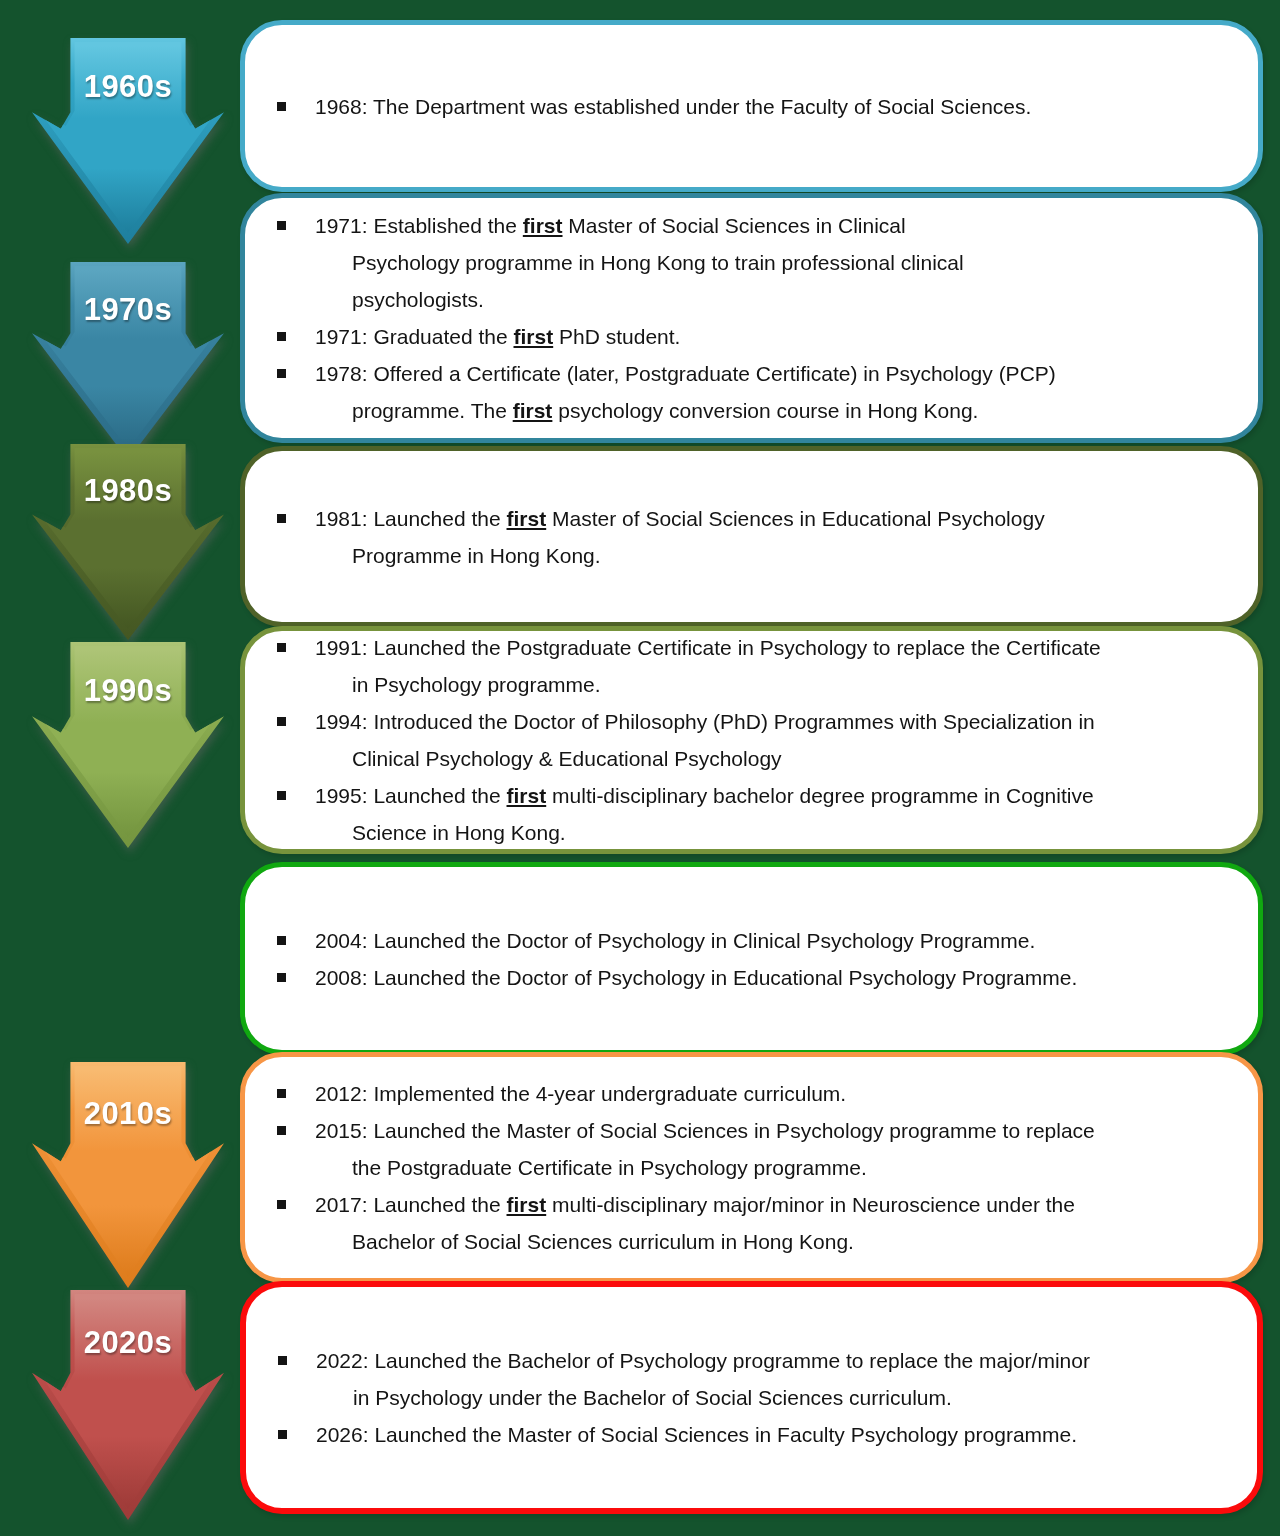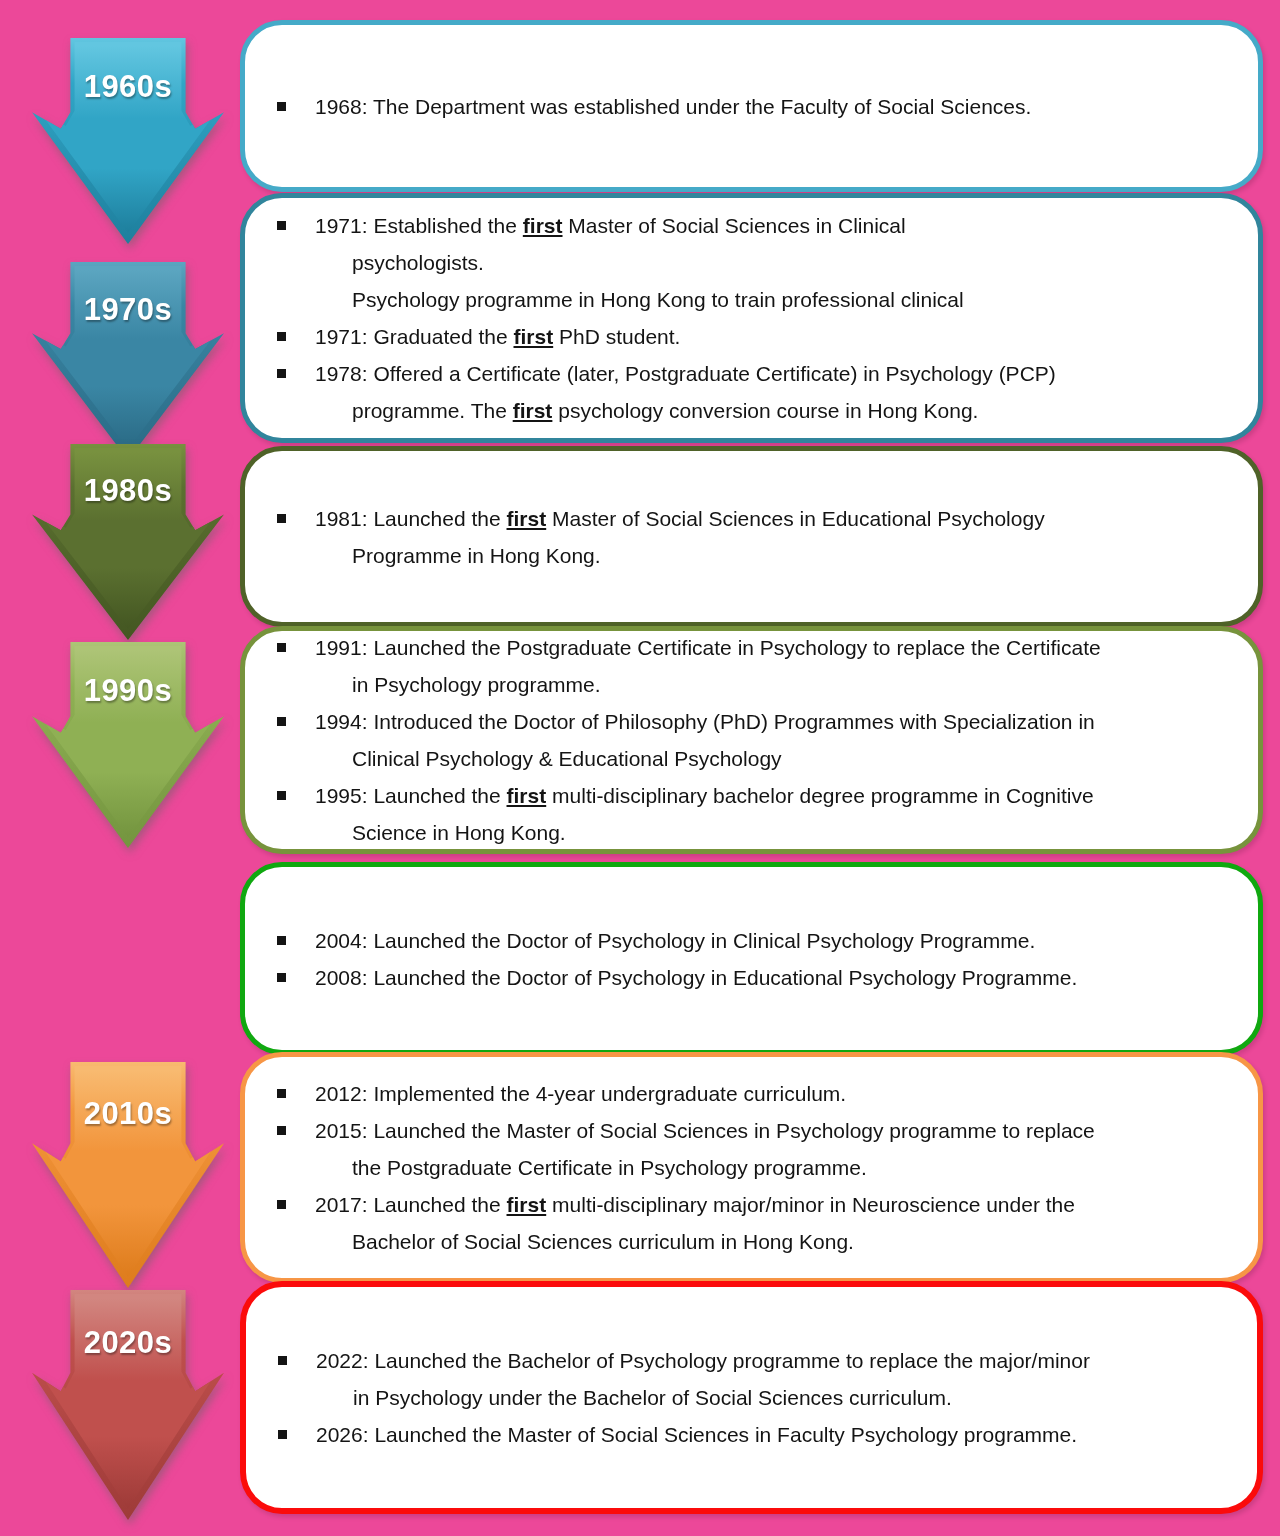--- a/index.html
+++ b/index.html
@@ -1,17 +1,17 @@
 <!DOCTYPE html>
 <html><head>
 <meta charset="utf-8">
 <style>
   html,body { margin:0; padding:0; background:#ffffff; }
   .canvas {
-    position:relative; width:1280px; height:1536px; background:#ec4899;
+    position:relative; width:1280px; height:1536px; background:#14532d;
     font-family:"Liberation Sans", sans-serif; overflow:hidden;
     --arrow-clip: polygon(20% 0%, 80% 0%, 80% 36%, 85% 44%, 100% 36%, 50% 100%, 0% 36%, 15% 44%, 20% 36%);
   }
 
   
   .arrow {
     position:absolute; left:32px; width:192px;
     filter: drop-shadow(2px 5px 4px rgba(100,100,100,.5));
   }
   .arrow-shape {
@@ -70,22 +70,22 @@
         <div class="arrow-fill"></div>
       </div>
       <span class="arrow-label">1970s</span>
     </div>
     <div class="box" style="top: 193px; height: 250px; border-color: rgb(49, 133, 156);">
       <ul class="bullets">
         <li>
           <span class="sq"></span>
           <div class="btext">
             <div class="line"><span>1971: Established the </span><span class="em">first</span><span> Master of Social Sciences in Clinical</span></div>
+            <div class="line cont"><span>Psychology programme in Hong Kong to train professional clinical</span></div>
             <div class="line cont"><span>psychologists.</span></div>
-            <div class="line cont"><span>Psychology programme in Hong Kong to train professional clinical</span></div>
           </div>
         </li>
         <li>
           <span class="sq"></span>
           <div class="btext">
             <div class="line"><span>1971: Graduated the </span><span class="em">first</span><span> PhD student.</span></div>
           </div>
         </li>
         <li>
           <span class="sq"></span>

